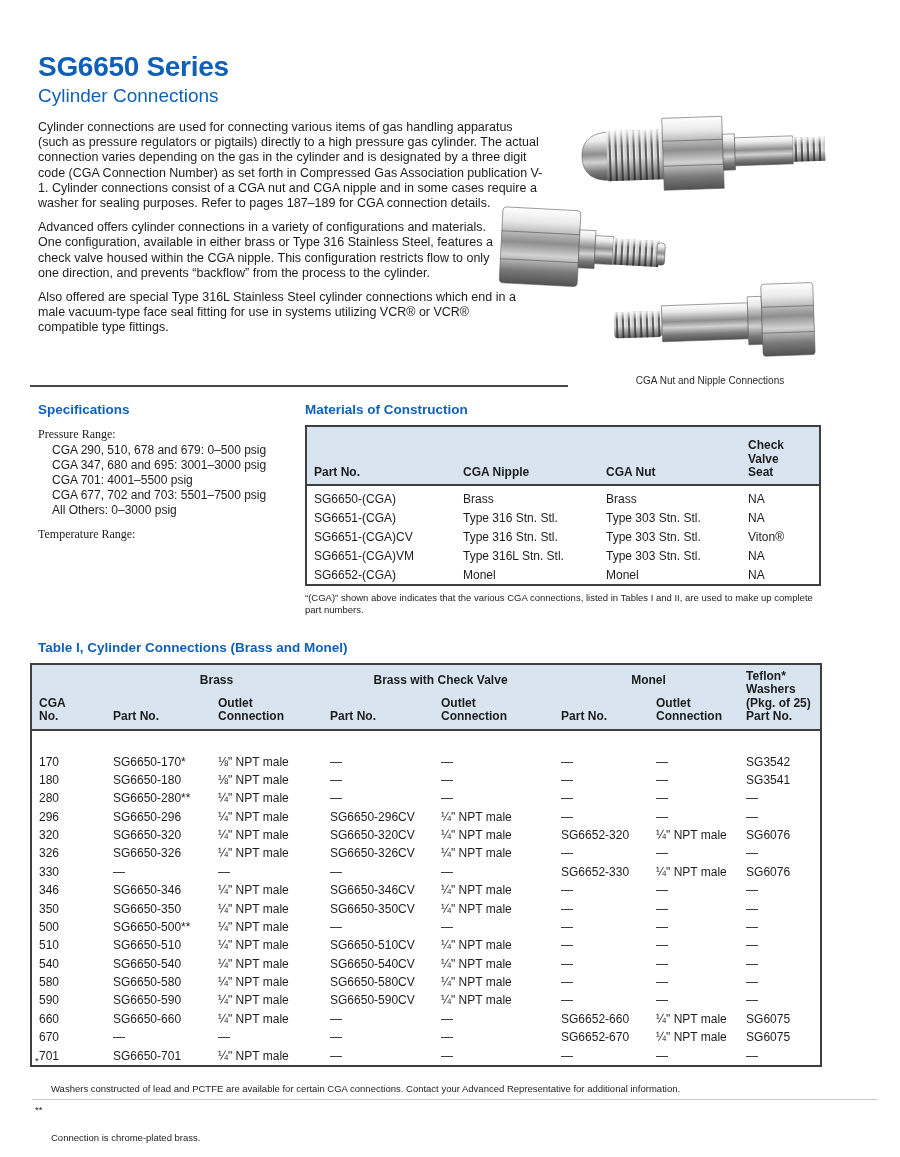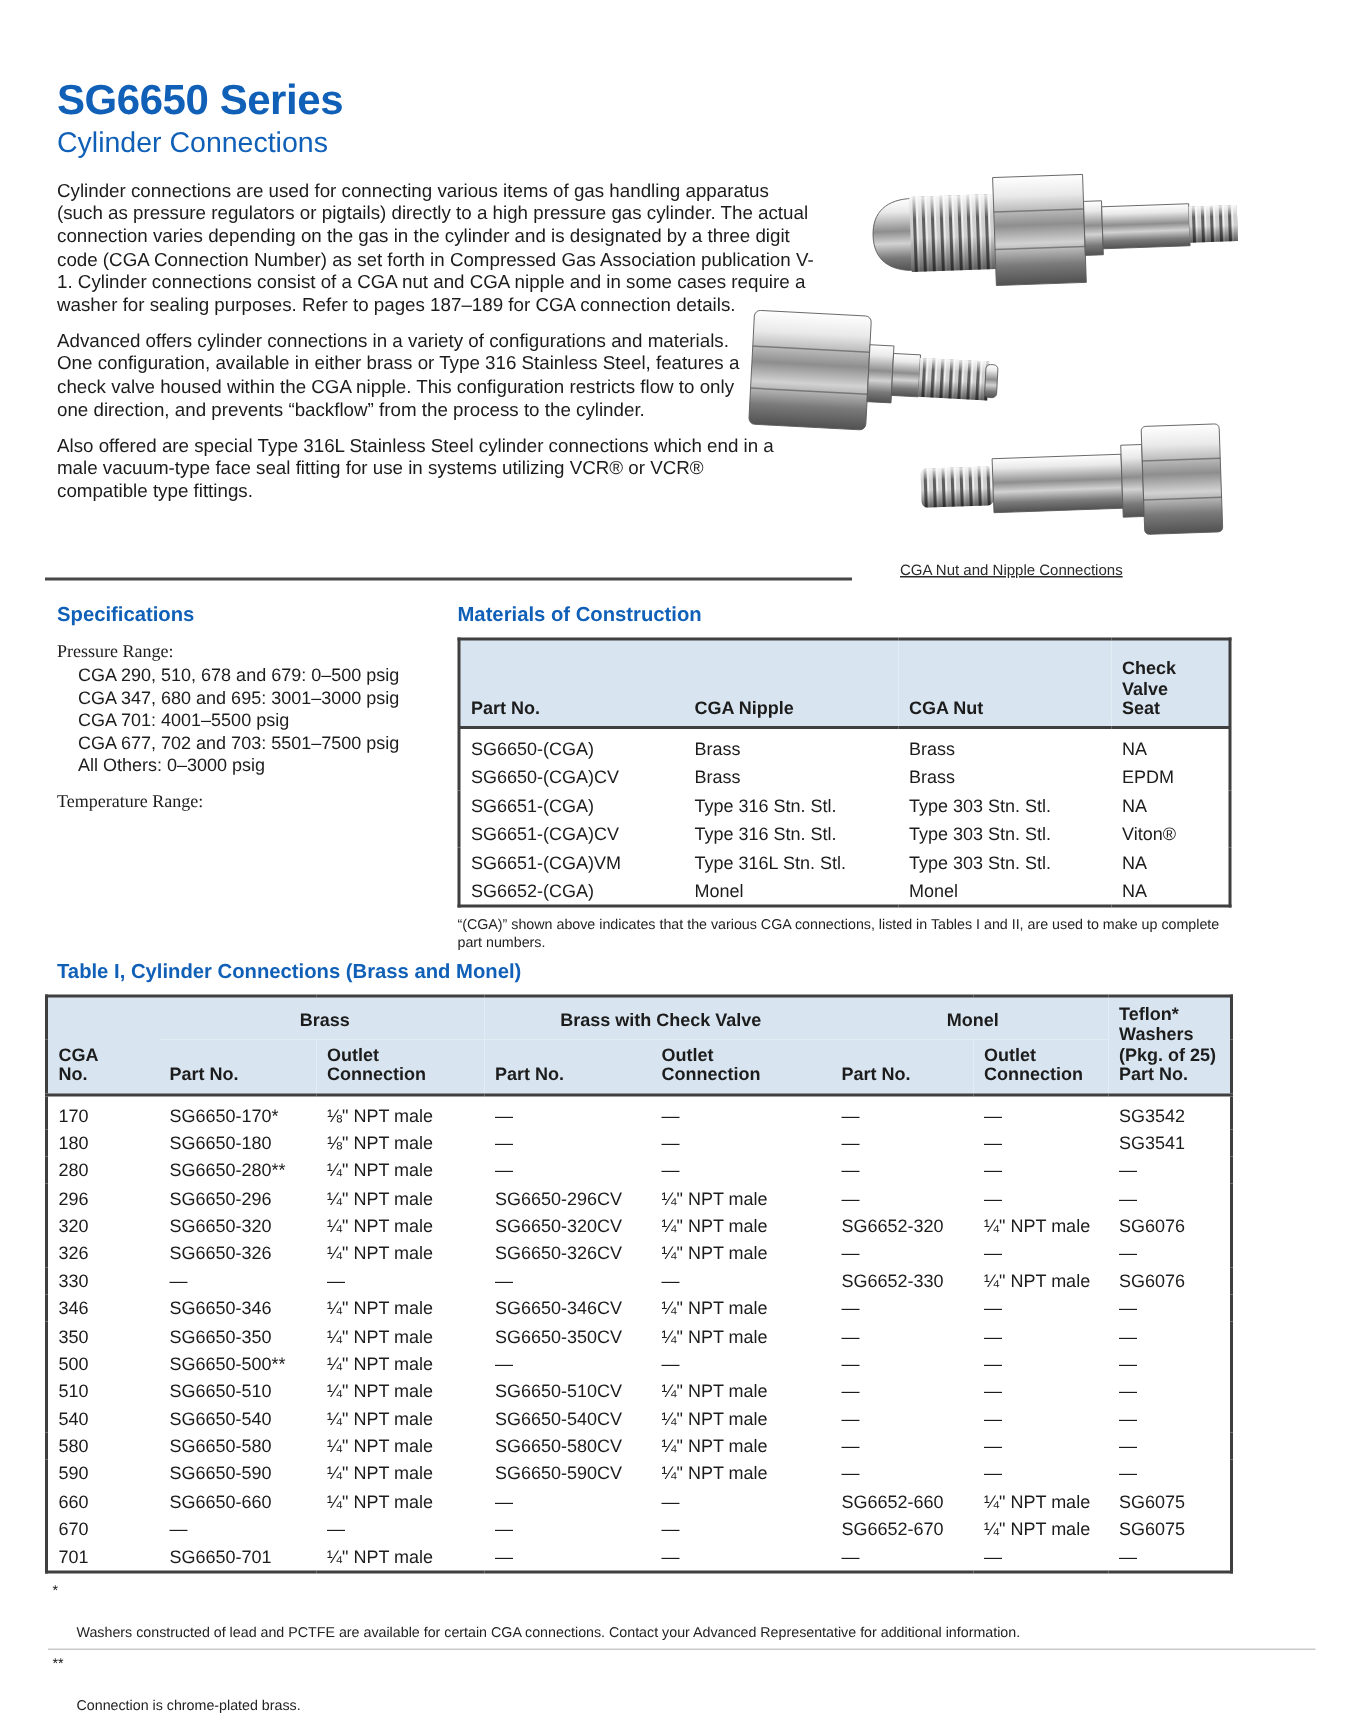--- a/index.html
+++ b/index.html
@@ -16,21 +16,21 @@
   
   .title-block{position:absolute;left:38px;top:52px;}
   .title{font-size:28px;font-weight:bold;color:var(--accent);margin:0;line-height:1.1;letter-spacing:-0.3px;}
   .subtitle{font-size:19px;font-weight:normal;color:var(--accent);margin:3px 0 0;line-height:1.1;}
   
   .intro{position:absolute;left:38px;top:120px;width:505px;font-size:12.5px;line-height:15.2px;}
   .intro p{margin:0 0 9px;}
   
   .photo{position:absolute;}
   .photo svg{display:block;}
-  .photo-caption{position:absolute;left:600px;top:375px;width:220px;text-align:left;font-size:10px;color:#2a2a2a;text-decoration:underline;}
+  .photo-caption{position:absolute;left:600px;top:375px;width:220px;text-align:center;font-size:10px;color:#2a2a2a;}
   .rule{position:absolute;left:30px;top:385px;width:538px;height:2px;background:#474747;}
   
   .section-heading{font-size:13.5px;font-weight:bold;color:var(--accent);margin:0;}
   
   .specs{position:absolute;left:38px;top:402px;width:265px;font-size:12px;line-height:15px;}
   .specs .section-heading{margin-bottom:10px;}
   .spec-label{margin:0 0 1px;font-family:Liberation Serif, serif;}
   ul.spec-list{list-style:none;margin:0 0 9px;padding:0 0 0 14px;}
   
   .materials{position:absolute;left:305px;top:402px;width:514px;}
@@ -52,21 +52,21 @@
   .t1-table{width:790px;border:2px solid var(--border);}
   .t1-table thead th{
     background:var(--thead-bg);font-size:12px;font-weight:bold;line-height:13.5px;
     white-space:pre-line;padding:4px 3px 5px 7px;
   }
   .t1-table thead .corner{vertical-align:bottom;text-align:left;border-bottom:2px solid var(--border);}
   .t1-table thead .group{vertical-align:top;text-align:center;padding-top:9px;}
   .t1-table thead .teflon{vertical-align:bottom;text-align:left;border-bottom:2px solid var(--border);}
   .t1-table thead tr[data-cells] th{vertical-align:bottom;text-align:left;border-bottom:2px solid var(--border);}
   .t1-table tbody td{font-size:12px;padding:2.2px 3px 2.2px 7px;white-space:nowrap;overflow:hidden;}
-  .t1-table tbody tr:first-child td{padding-top:6px;}
+  .t1-table tbody tr:first-child td{padding-top:24px;}
   
   .footnotes{position:absolute;left:32px;top:1055px;width:845px;font-size:9.5px;line-height:12px;color:#222;}
   .footnote{display:flex;margin-bottom:2px;padding-bottom:4px;}
   .footnote:first-child{border-bottom:1px solid #c9c9c9;margin-bottom:4px;}
   .footnote .marker{width:16px;flex:none;text-align:left;padding-left:3px;}
   .footnote .ftext{flex:1;margin-top:28px;}
 </style>
 </head>
 <body>
 
@@ -176,26 +176,20 @@
           <th>Check Valve
 Seat</th>
         </tr>
     </thead>
     <tbody>
         <tr>
           <td>SG6650-(CGA)</td>
           <td>Brass</td>
           <td>Brass</td>
           <td>NA</td>
-        </tr>
-        <tr>
-          <td>SG6650-(CGA)CV</td>
-          <td>Brass</td>
-          <td>Brass</td>
-          <td>EPDM</td>
         </tr>
         <tr>
           <td>SG6651-(CGA)</td>
           <td>Type 316 Stn. Stl.</td>
           <td>Type 303 Stn. Stl.</td>
           <td>NA</td>
         </tr>
         <tr>
           <td>SG6651-(CGA)CV</td>
           <td>Type 316 Stn. Stl.</td>

